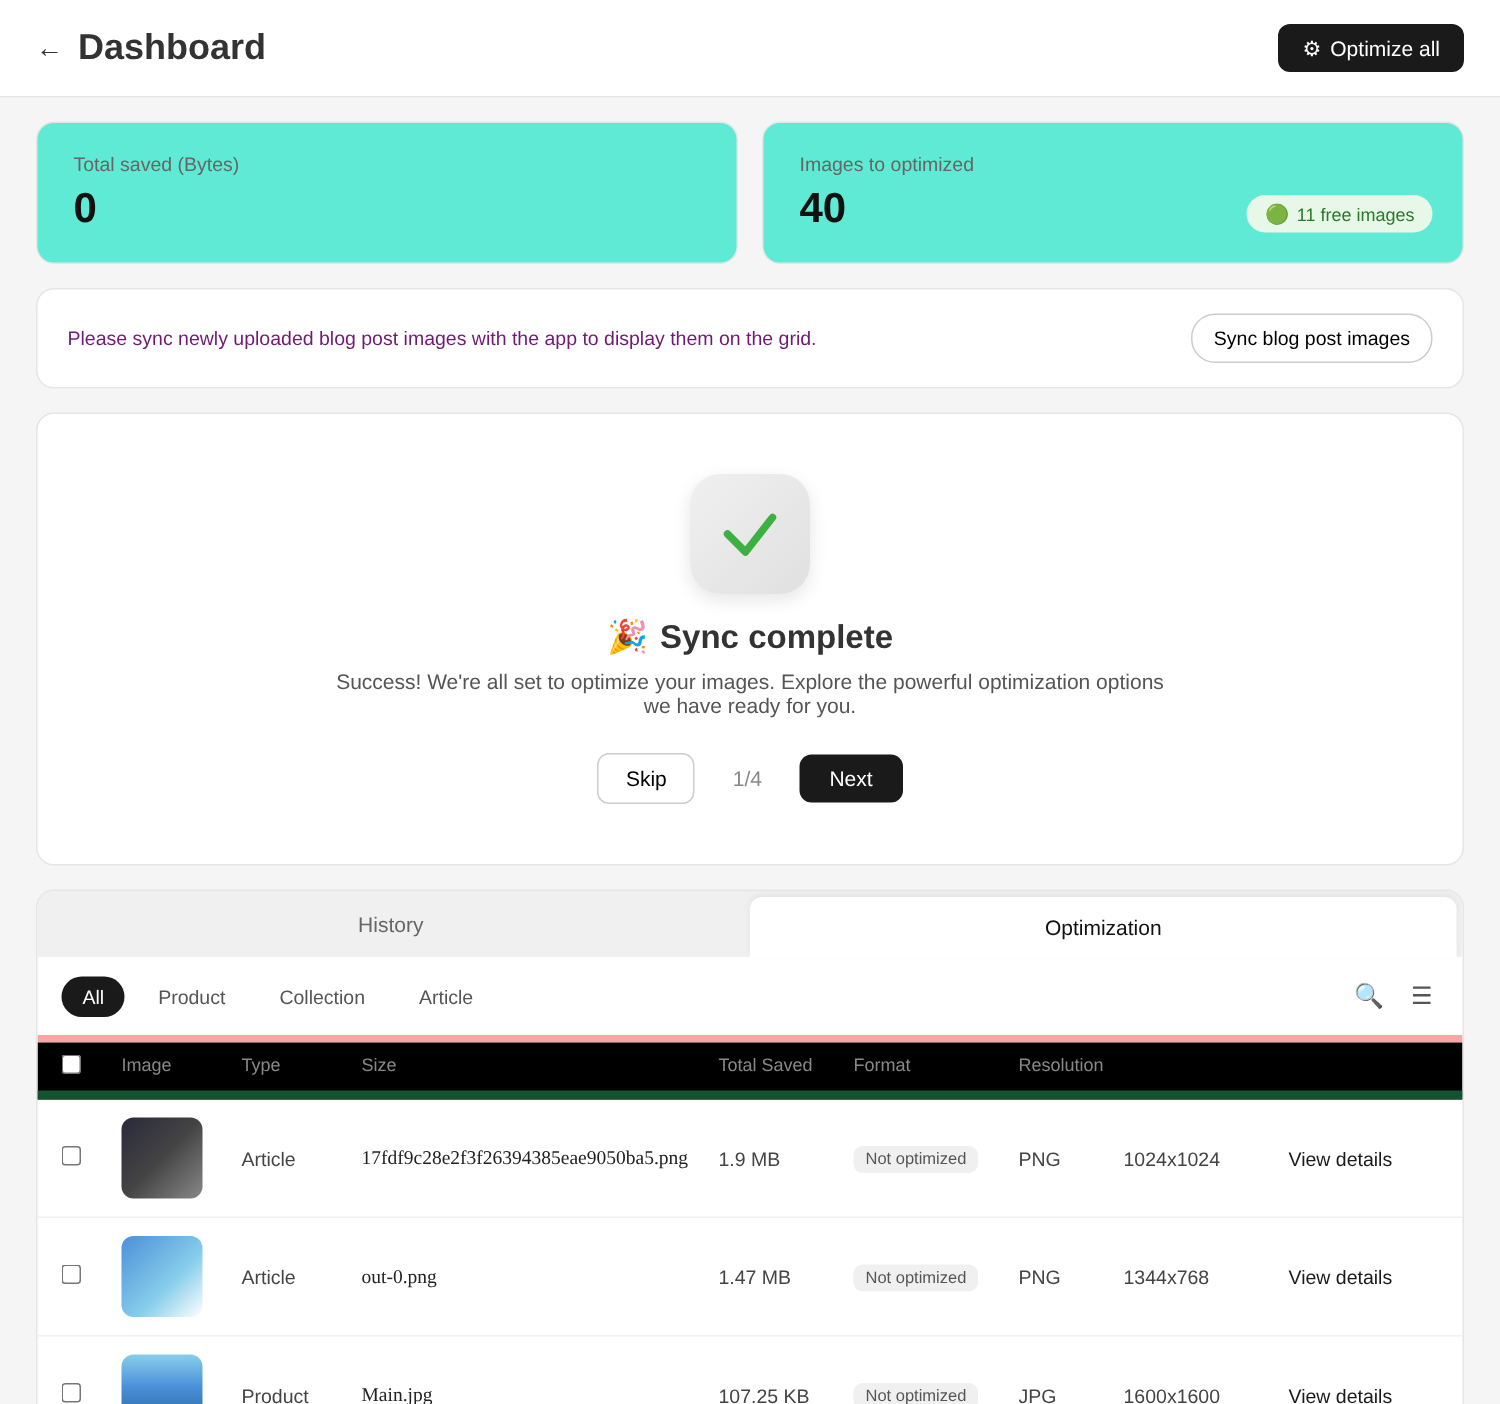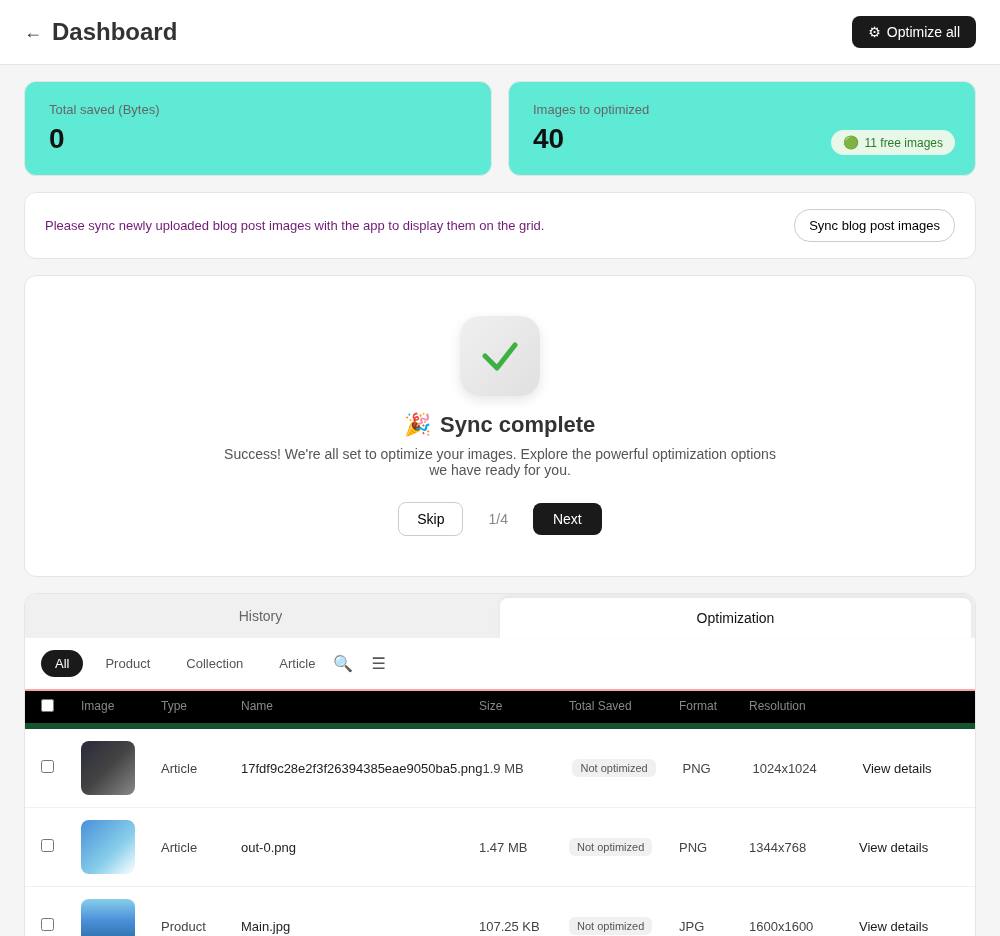--- a/index.html
+++ b/index.html
@@ -34,37 +34,37 @@
     .sync-nav { display: flex; align-items: center; gap: 25px; }
     .skip-btn { background: #fff; border: 1px solid #ccc; border-radius: 8px; padding: 8px 18px; font-size: 14px; cursor: pointer; }
     .page-indicator { font-size: 14px; color: #888; }
     .next-btn { background: #1a1a1a; color: #fff; border: none; border-radius: 8px; padding: 8px 20px; font-size: 14px; cursor: pointer; }
 
     .tabs-section { background: #fff; border-radius: 12px; border: 1px solid #e5e5e5; overflow: hidden; }
     .tabs-header { display: flex; align-items: center; background: #f0f0f0; border-radius: 10px 10px 0 0; }
     .tab-btn { flex: 1; text-align: center; padding: 12px; font-size: 14px; cursor: pointer; border: none; background: transparent; color: #666; }
     .tab-btn.active { background: #fff; border-radius: 8px 8px 0 0; color: #111; font-weight: 500; margin: 4px 4px 0 4px; box-shadow: 0 -2px 6px rgba(0,0,0,0.05); }
 
-    .filter-row { display: flex; align-items: center; padding: 12px 16px; border-bottom: 2px solid #fca5a5; }
+    .filter-row { display: flex; align-items: center; justify-content: space-between; padding: 12px 16px; border-bottom: 5px solid #fca5a5; }
     .filter-tabs { display: flex; gap: 8px; align-items: center; }
     .filter-tab { padding: 6px 14px; border-radius: 20px; border: none; background: transparent; font-size: 13px; cursor: pointer; color: #555; }
     .filter-tab.active { background: #1a1a1a; color: #fff; }
     .filter-icons { display: flex; gap: 10px; }
     .icon-btn { background: none; border: none; cursor: pointer; font-size: 16px; color: #555; padding: 4px; }
 
     .table-header { display: grid; grid-template-columns: 40px 80px 80px 1fr 90px 110px 70px 110px 100px; padding: 8px 16px; background: #000000; border-bottom: 6px solid #14532d; font-size: 12px; color: #888; font-weight: 500; }
     .table-row { display: grid; grid-template-columns: 40px 80px 80px 1fr 90px 110px 70px 110px 100px; padding: 12px 16px; border-bottom: 1px solid #f0f0f0; align-items: center; }
     .table-row:last-child { border-bottom: none; }
 
     .thumb { width: 54px; height: 54px; border-radius: 8px; overflow: hidden; background: #ddd; }
 
     .not-optimized-badge { background: #f0f0f0; color: #555; border-radius: 6px; padding: 3px 8px; font-size: 11px; display: inline-block; white-space: nowrap; }
     .view-details-link { color: #1a1a1a; text-decoration: none; font-size: 13px; font-weight: 500; }
     .cell-text { font-size: 13px; color: #444; }
-    .cell-text-name { font-size: 13px; color: #222; }
+    .cell-text-name { font-size: 13px; color: #222; font-family: Liberation Serif, serif; }
 
     
     .thumb-1 { background: linear-gradient(135deg, #2a2a3a 0%, #444 50%, #888 100%); position: relative; }
     .thumb-2 { background: linear-gradient(135deg, #4a90d9 0%, #87ceeb 60%, #fff 100%); position: relative; }
     .thumb-3 { background: linear-gradient(180deg, #87ceeb 0%, #4a90d9 40%, #1a5a8a 100%); position: relative; }
 
     .checkmark-svg { width: 50px; height: 50px; }
   </style>
 </head>
 <body>
@@ -139,21 +139,20 @@
         <button class="icon-btn">☰</button>
       </div>
     </div>
 
     <div class="table-header">
       <div>
         <input type="checkbox" style="">
       </div>
       <div>Image</div>
       <div>Type</div>
-      <div>Name</div>
       <div>Size</div>
       <div>Total Saved</div>
       <div>Format</div>
       <div>Resolution</div>
       <div></div>
     </div>
 
     <div class="table-row">
       <div>
         <input type="checkbox" style="">

